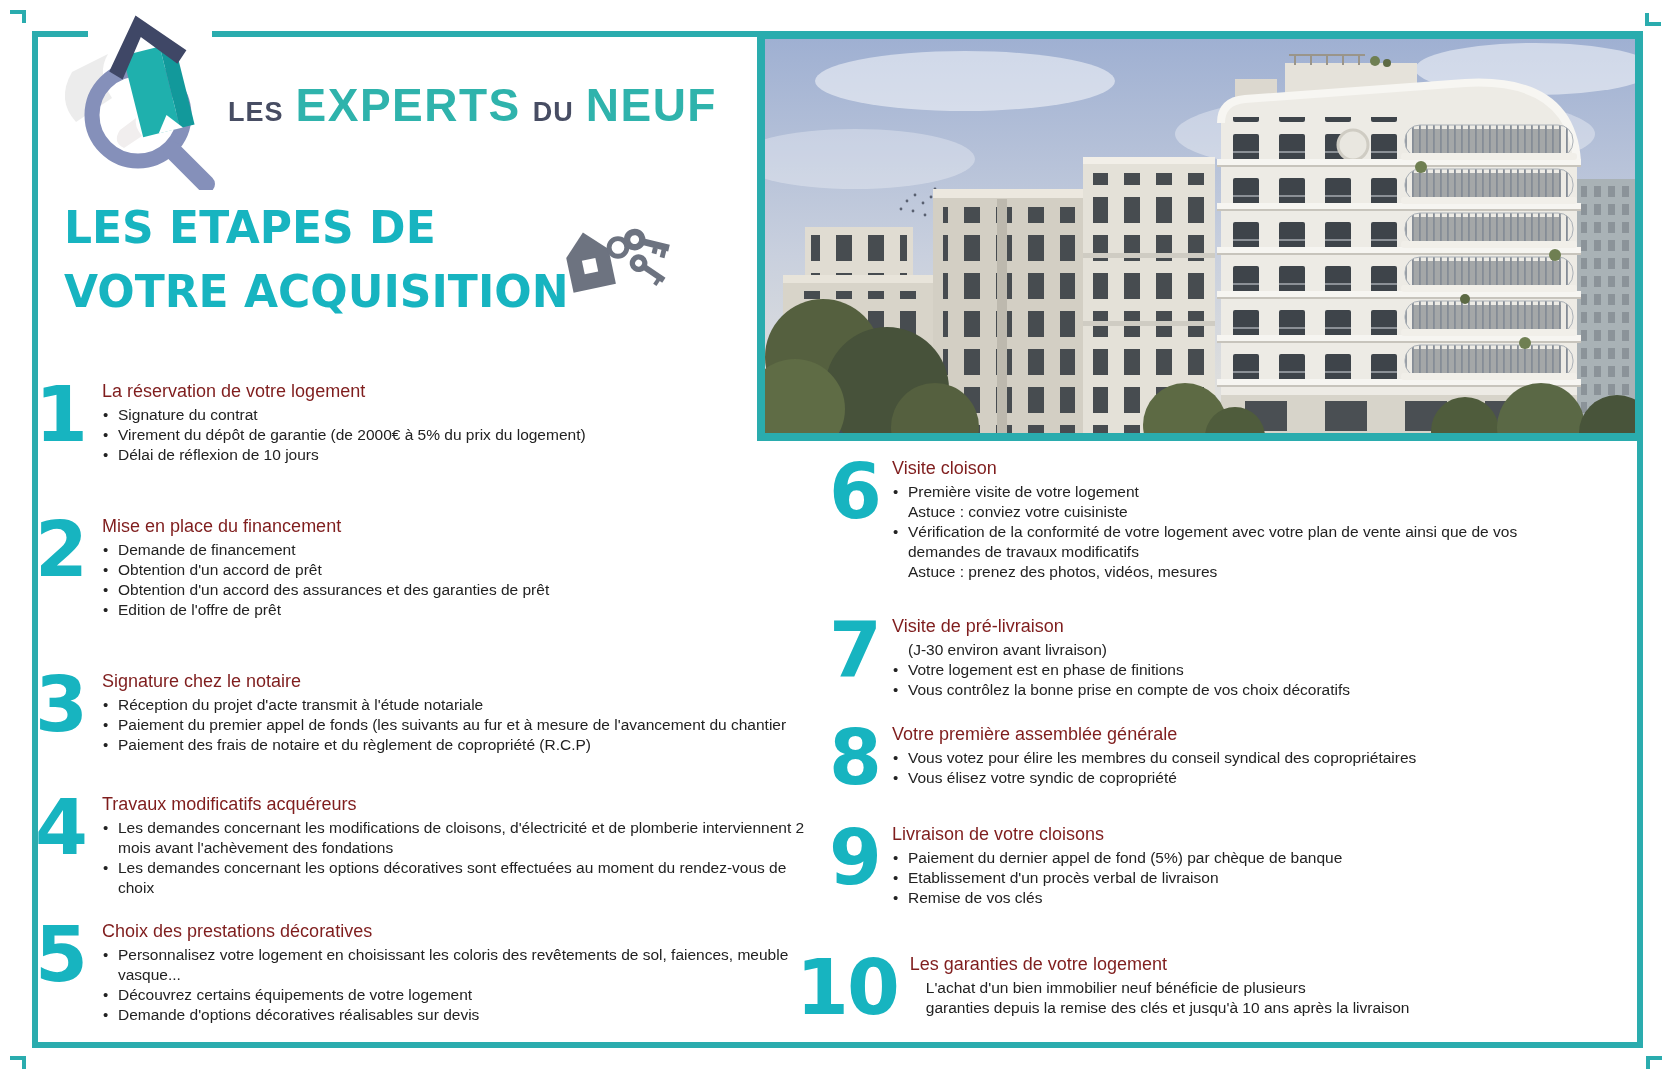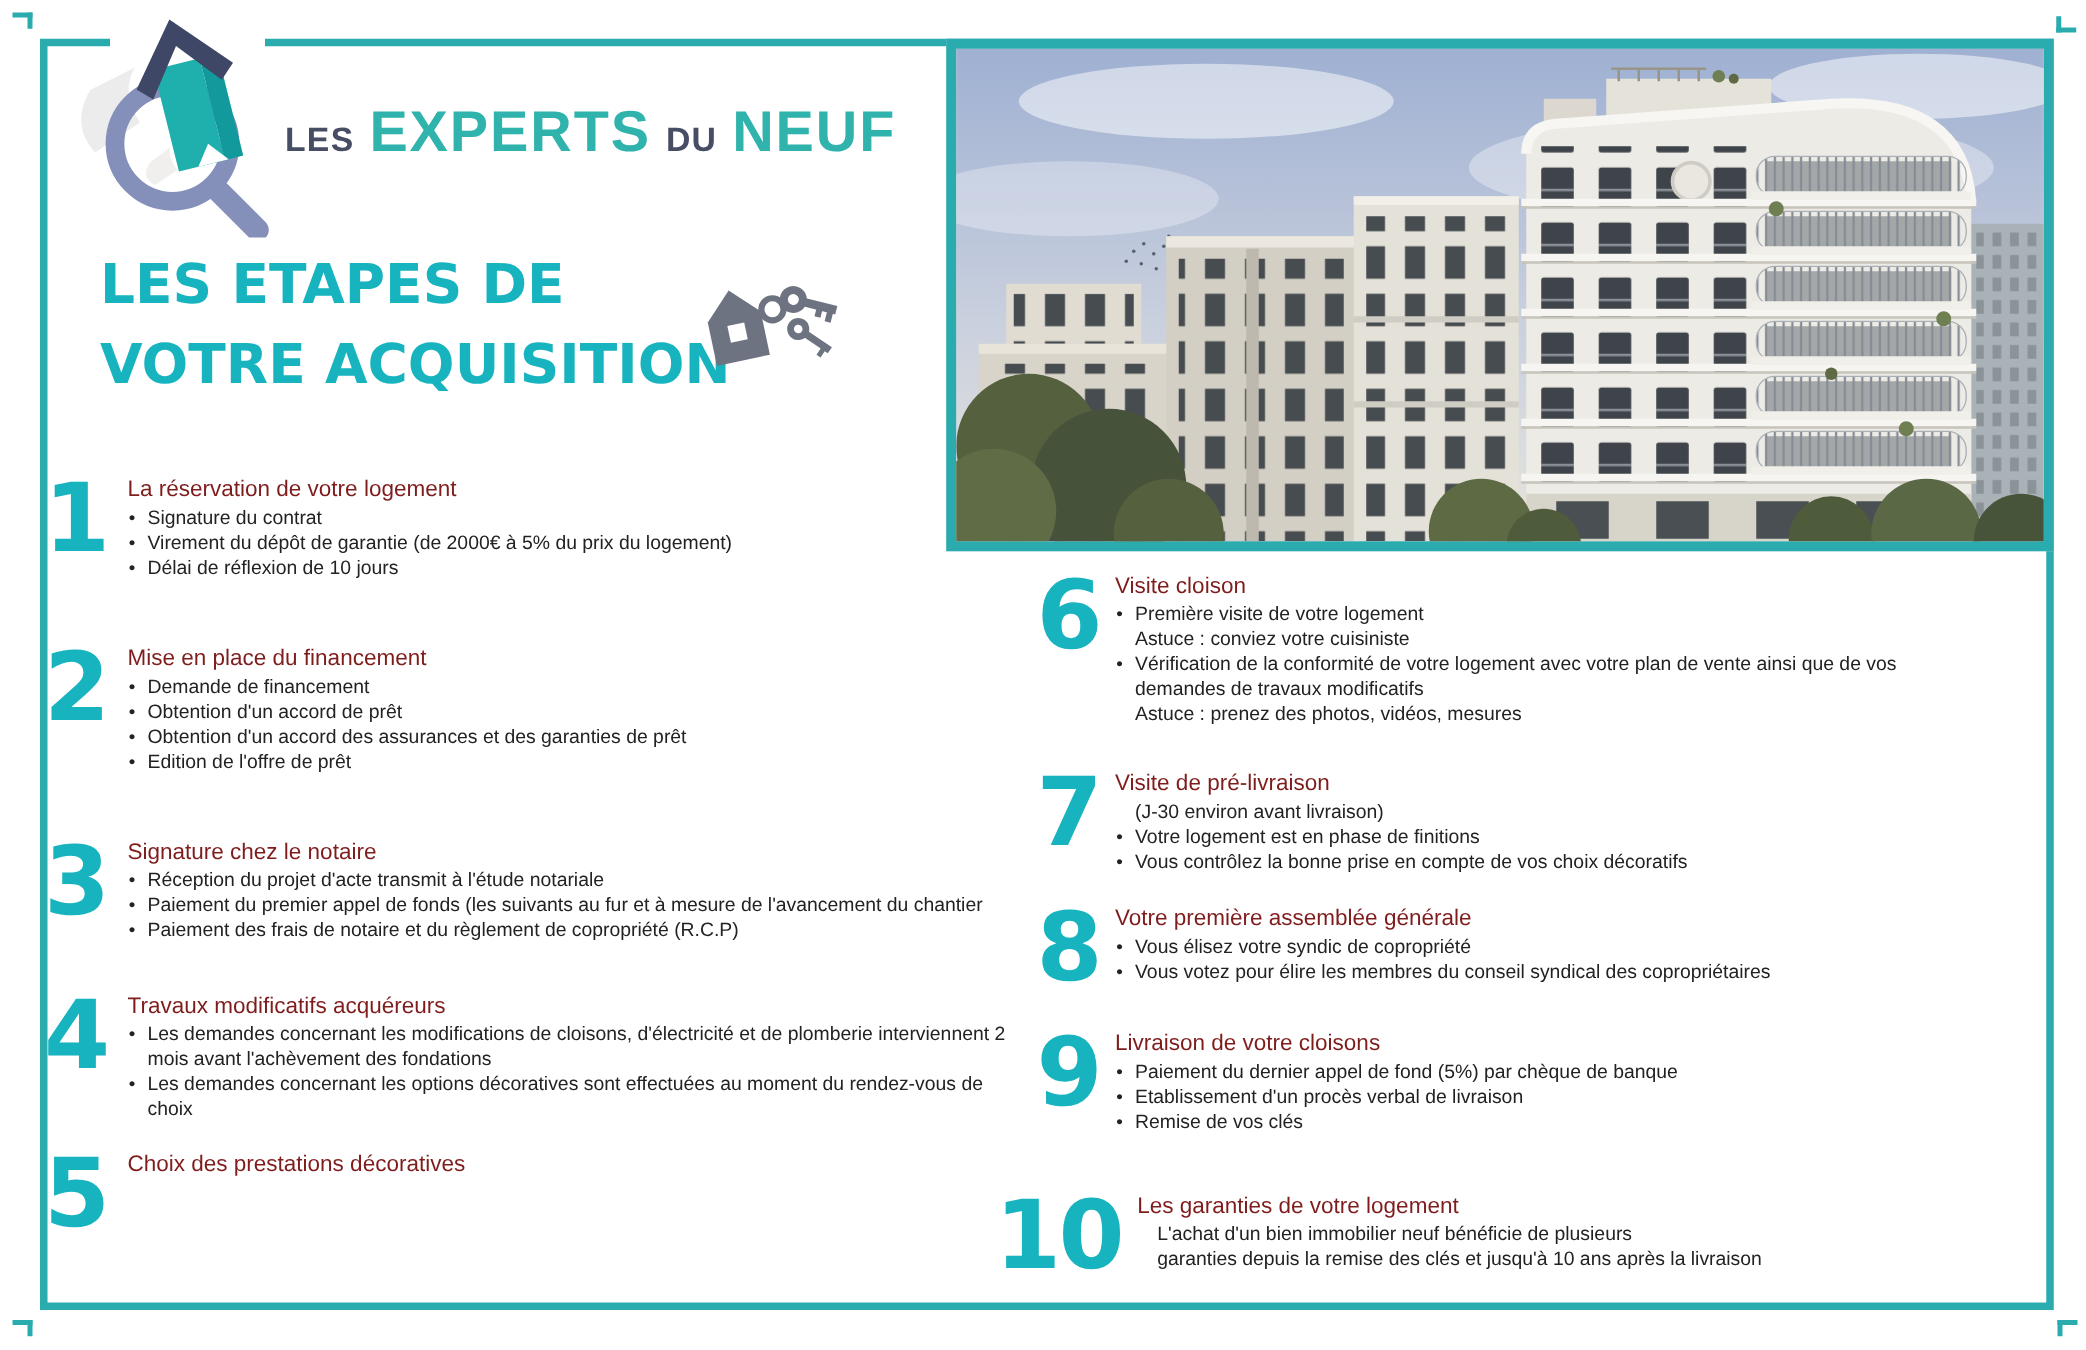--- a/index.html
+++ b/index.html
@@ -30,21 +30,21 @@
     border:6px solid var(--frame);
   }
   .logo-icon{position:absolute;left:50px;top:2px;width:172px;height:188px;z-index:4;}
   .logo-text{
     position:absolute;left:228px;top:78px;z-index:4;
     display:flex;align-items:baseline;gap:12px;white-space:nowrap;text-align:right;
   }
   .logo-text .small{font-size:27px;font-weight:700;color:var(--logo-navy);letter-spacing:1px;}
   .logo-text .big{font-size:46px;font-weight:700;color:var(--logo-teal);letter-spacing:1.5px;}
   .page-title{
-    position:absolute;left:80px;top:196px;z-index:3;
+    position:absolute;left:64px;top:196px;z-index:3;
     font-size:44px;line-height:64px;font-weight:800;
     color:var(--accent);letter-spacing:0;
     font-family:"DejaVu Sans","Liberation Sans",sans-serif;
   }
   .keys{position:absolute;left:556px;top:216px;width:118px;height:88px;z-index:3;}
   .photo{
     position:absolute;left:757px;top:31px;width:886px;height:410px;
     border:8px solid var(--frame);background:#cfd6e2;z-index:3;
   }
   .photo svg{display:block;width:100%;height:100%;}
@@ -317,20 +317,25 @@
       <li class="b">Les demandes concernant les modifications de cloisons, d'électricité et de plomberie interviennent 2 mois avant l'achèvement des fondations</li>
       <li class="b">Les demandes concernant les options décoratives sont effectuées au moment du rendez-vous de choix</li>
     </ul>
   </div>
 </div>
 
 <div class="step left" style="top:921px">
   <div class="num">5</div>
   <div class="content">
     <div class="heading">Choix des prestations décoratives</div>
+    <ul>
+      <li class="b">Personnalisez votre logement en choisissant les coloris des revêtements de sol, faiences, meuble vasque...</li>
+      <li class="b">Découvrez certains équipements de votre logement</li>
+      <li class="b">Demande d'options décoratives réalisables sur devis</li>
+    </ul>
   </div>
 </div>
 
 <div class="step right" style="top:458px">
   <div class="num">6</div>
   <div class="content">
     <div class="heading">Visite cloison</div>
     <ul>
       <li class="b">Première visite de votre logement</li>
       <li class="p">Astuce : conviez votre cuisiniste</li>
@@ -350,22 +355,22 @@
       <li class="b">Vous contrôlez la bonne prise en compte de vos choix décoratifs</li>
     </ul>
   </div>
 </div>
 
 <div class="step right" style="top:724px">
   <div class="num">8</div>
   <div class="content">
     <div class="heading">Votre première assemblée générale</div>
     <ul>
+      <li class="b">Vous votez pour élire les membres du conseil syndical des copropriétaires</li>
       <li class="b">Vous élisez votre syndic de copropriété</li>
-      <li class="b">Vous votez pour élire les membres du conseil syndical des copropriétaires</li>
     </ul>
   </div>
 </div>
 
 <div class="step right" style="top:824px">
   <div class="num">9</div>
   <div class="content">
     <div class="heading">Livraison de votre cloisons</div>
     <ul>
       <li class="b">Paiement du dernier appel de fond (5%) par chèque de banque</li>

